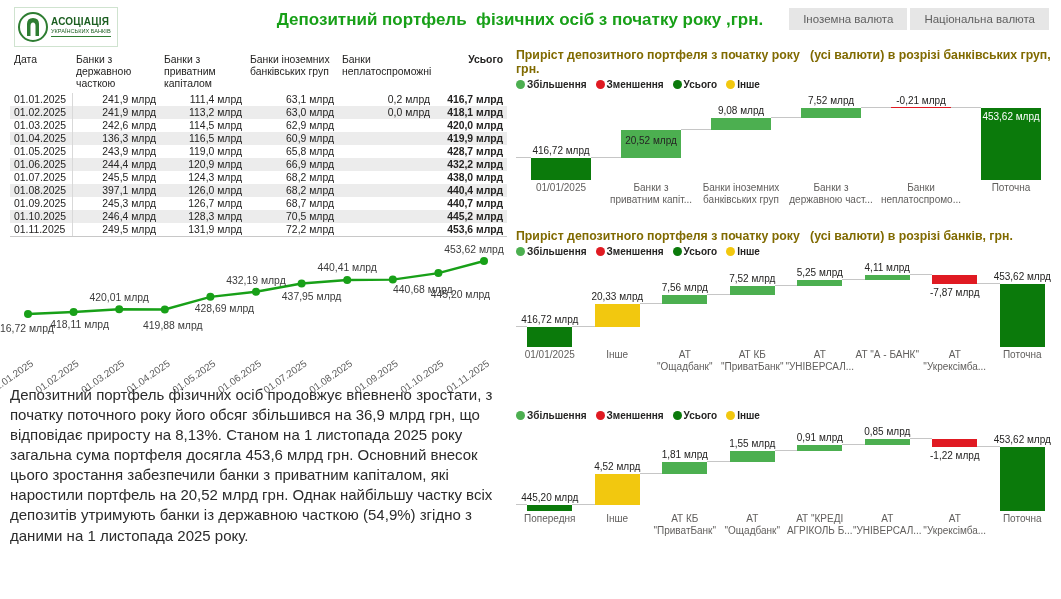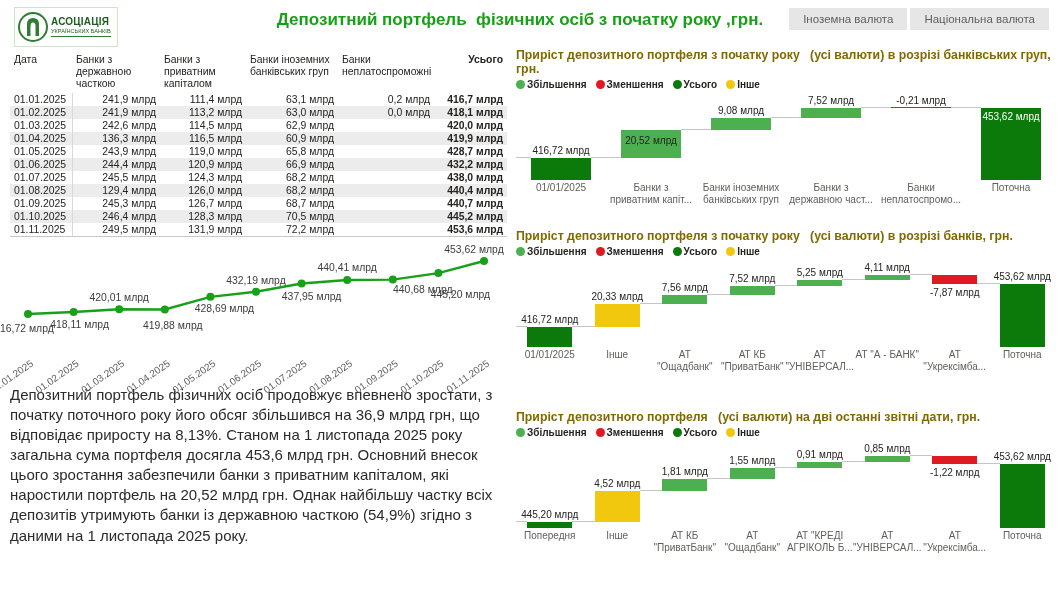--- a/index.html
+++ b/index.html
@@ -153,21 +153,21 @@
         <tr>
           <td>01.07.2025</td>
           <td>245,5 млрд</td>
           <td>124,3 млрд</td>
           <td>68,2 млрд</td>
           <td></td>
           <td>438,0 млрд</td>
         </tr>
         <tr>
           <td>01.08.2025</td>
-          <td>129,4 млрд</td>
+          <td>397,1 млрд</td>
           <td>126,0 млрд</td>
           <td>68,2 млрд</td>
           <td></td>
           <td>440,4 млрд</td>
         </tr>
         <tr>
           <td>01.09.2025</td>
           <td>245,3 млрд</td>
           <td>126,7 млрд</td>
           <td>68,7 млрд</td>
@@ -341,21 +341,20 @@
         <div class="wf-conn" style="left: 461.025px; width: 22.95px; bottom: 88.7848px;"></div>
         <div class="wf-vlabel" style="left: 395px; width: 87.5px; bottom: 74.7848px;">-7,87 млрд</div>
         <div class="wf-xlabel" style="left: 399px; width: 79.5px;">АТ
 "Укрексімба...</div>
         <div class="wf-bar" style="left: 483.975px; width: 44.55px; bottom: 26px; height: 62.7848px; background: rgb(11, 122, 11);"></div>
         <div class="wf-vlabel" style="left: 462.5px; width: 87.5px; bottom: 90.7848px;">453,62 млрд</div>
         <div class="wf-xlabel" style="left: 466.5px; width: 79.5px;">Поточна</div>
       </div>
     </div>
   <div class="wf" id="wf3">
-      <div class="wf-title">Приріст депозитного портфеля   (усі валюти) на дві останні звітні дати, грн.</div>
       <div class="wf-legend">
         <span class="wf-legend-item">
           <span class="wf-legend-dot" style="background: rgb(76, 175, 80);"></span>
           <span>Збільшення</span>
         </span>
         <span class="wf-legend-item">
           <span class="wf-legend-dot" style="background: rgb(224, 26, 34);"></span>
           <span>Зменшення</span>
         </span>
         <span class="wf-legend-item">

